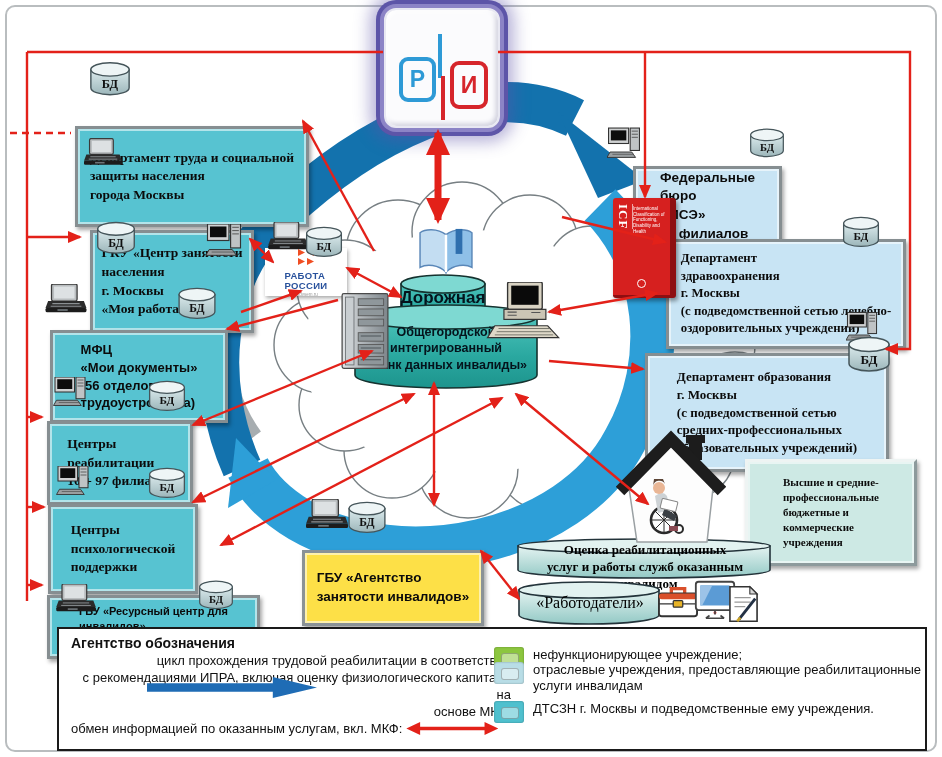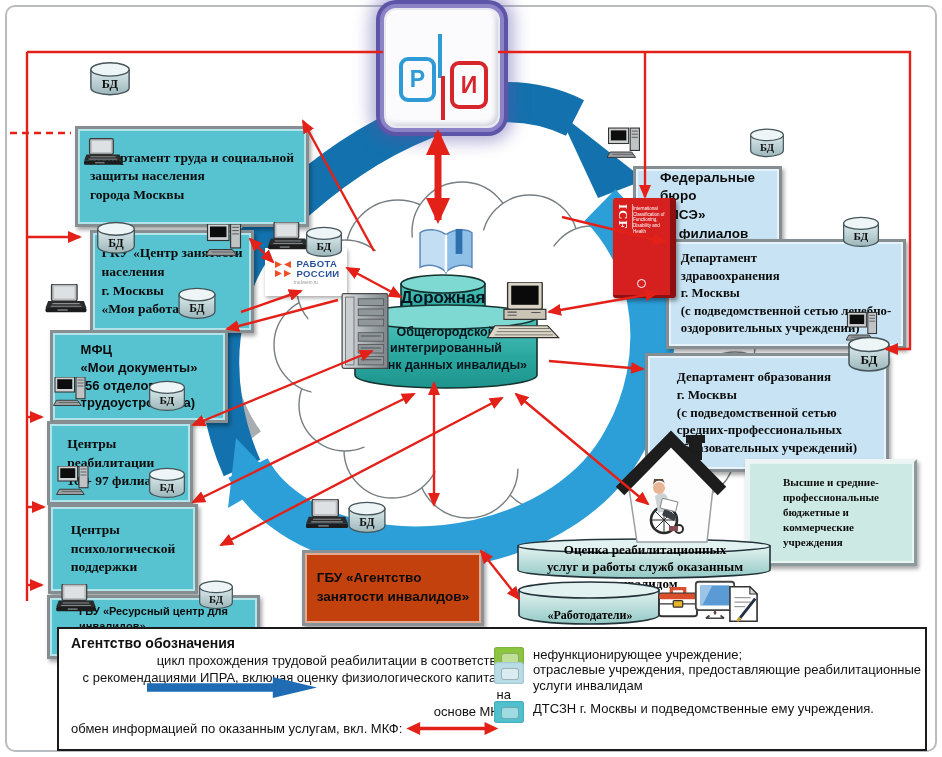--- a/index.html
+++ b/index.html
@@ -8,21 +8,21 @@
   .frame{position:absolute;inset:5px;border:2px solid #b9bdbf;border-radius:10px;z-index:0;}
   svg.layer{position:absolute;left:0;top:0;width:942px;height:757px;}
   #bg{z-index:1;}
   #red{z-index:6;pointer-events:none;}
   .node{position:absolute;z-index:3;display:flex;align-items:center;justify-content:center;
         text-align:left;font-weight:bold;color:#0b0b0b;white-space:pre-line;line-height:1.38;
         border:3px solid #868e91;
         box-shadow:2px 3px 4px rgba(0,0,0,.35), inset 0 0 0 2px rgba(255,255,255,.55);margin-top:42px;}
   .teal{background:#57c3d1;}
   .lblue{background:#c8e4f4;}
-  .green{background:#c2410c;border-color:#8a9296;}
+  .green{background:#fde047;border-color:#8a9296;}
   .bevel{background:#cde9e4;border:3px solid #8d9a9c;border-top-color:#eef4f3;border-left-color:#eef4f3;}
   .sans{font-family:"Liberation Sans",sans-serif;}
   .ic{position:absolute;z-index:4;overflow:visible;}
   .cylwrap{position:absolute;z-index:3;}
   .cylwrap .ctext{position:absolute;left:0;right:0;text-align:center;font-weight:bold;color:#04131c;
         white-space:pre-line;font-family:"Liberation Sans",sans-serif;}
   .flatcyl .ctext{font-family:"Liberation Serif",serif;color:#000;}
   
   #rilogo{position:absolute;left:384px;top:8px;width:112px;height:116px;z-index:4;background:#fbfbfd;
           border-radius:12px;border:2px solid #e8e8f2;
@@ -30,21 +30,21 @@
   .ri-sq{position:absolute;display:flex;align-items:center;justify-content:center;border-radius:9px;
          font-family:"Liberation Sans",sans-serif;font-weight:bold;}
   #ri-p{left:13px;top:47px;width:29px;height:37px;border:4.5px solid #2e9ad6;color:#2e9ad6;font-size:23px;}
   #ri-i{left:64px;top:51px;width:30px;height:40px;border:4.5px solid #d6252b;color:#d6252b;font-size:23px;}
   .ri-bar{position:absolute;width:3.5px;}
   #ri-bar-b{left:52px;top:24px;height:44px;background:#2e9ad6;}
   #ri-bar-r{left:55px;top:66px;height:44px;background:#d6252b;}
   
   #rrlogo{position:absolute;left:265px;top:248px;width:82px;height:48px;z-index:4;background:#fff;
           box-shadow:1px 2px 4px rgba(0,0,0,.35);display:flex;flex-direction:column;align-items:center;justify-content:center;}
-  #rrlogo .row{display:flex;align-items:center;gap:4px;}
+  #rrlogo .row{display:flex;align-items:center;gap:4px;flex-direction:column;}
   #rrlogo .txt{font-family:"Liberation Sans",sans-serif;font-weight:bold;font-size:9.5px;line-height:1.05;color:#28519c;letter-spacing:.3px;}
   #rrlogo .url{font-family:"Liberation Sans",sans-serif;font-size:4.5px;color:#999;margin-top:1px;}
   
   #icf{position:absolute;left:613px;top:198px;width:57px;height:97px;z-index:4;background:#d6201f;
        border-radius:3px;border-right:6px solid #8e0f12;border-bottom:3px solid #8e0f12;box-shadow:2px 3px 4px rgba(0,0,0,.4);}
   #icf .spine{position:absolute;left:1px;top:6px;writing-mode:vertical-rl;font-family:"Liberation Serif",serif;
        font-weight:bold;font-size:13px;color:#fff;letter-spacing:1px;border-right:1px solid rgba(255,255,255,.6);padding:0 1px;}
   #icf .ttl{position:absolute;left:20px;top:8px;width:32px;font-family:"Liberation Sans",sans-serif;
        font-size:4.5px;line-height:1.25;color:#fff;}
   #icf .emb{position:absolute;left:24px;bottom:7px;width:7px;height:7px;border:1px solid #fff;border-radius:50%;}
@@ -307,21 +307,21 @@
     </svg>
     <div class="ctext" style="top:4px;font-size:13px;font-weight:bold;line-height:1.3">Оценка реабилитационных
 услуг и работы служб оказанным инвалидом</div>
   </div>
 
   <div class="cylwrap flatcyl" style="left:517px;top:581px;width:146px;height:44px">
     <svg width="146" height="44" viewBox="0 0 146 44">
       <path d="M2,9 v25 a70,9 0 0 0 140,0 v-25 z" fill="url(#glt)" stroke="#23333a" stroke-width="1.6"></path>
       <ellipse cx="72" cy="9" rx="70" ry="8" fill="#e2f2f0" stroke="#23333a" stroke-width="1.6"></ellipse>
     </svg>
-    <div class="ctext" style="top:27px;font-size:12px;font-weight:bold">«Работодатели»</div>
+    <div class="ctext" style="top:13px;font-size:16px;font-weight:normal">«Работодатели»</div>
   </div>
 
   <div id="rilogo">
     <div class="ri-sq" id="ri-p">Р</div>
     <div class="ri-sq" id="ri-i">И</div>
     <div class="ri-bar" id="ri-bar-b"></div>
     <div class="ri-bar" id="ri-bar-r"></div>
   </div>
 
   <div id="rrlogo">

